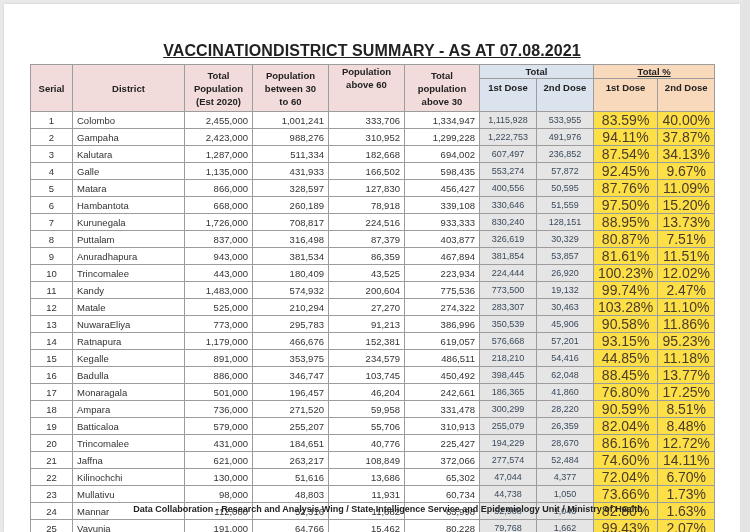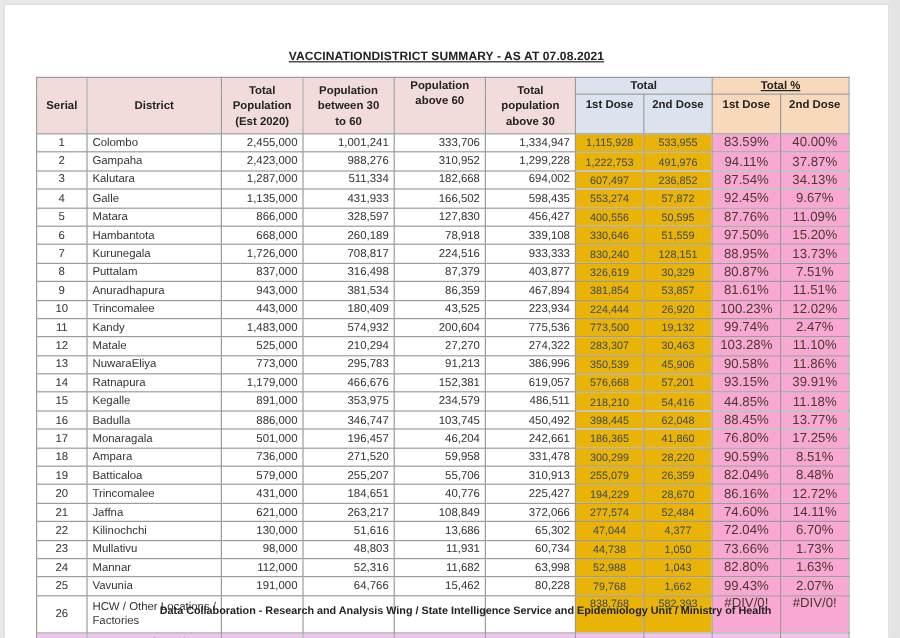--- a/index.html
+++ b/index.html
@@ -12,21 +12,21 @@
   .page {
     position:absolute; left:4px; top:4px; width:736px; height:528px;
     background:#ffffff;
     box-shadow: 0 0 2px rgba(0,0,0,0.15);
   }
   .right-strip {
     position:absolute; right:0; top:0; width:8px; height:532px; background:#e4e4e4;
   }
   .title {
     position:absolute; left:0; width:736px; top:38px;
-    text-align:center; font-weight:bold; font-size:10px; color:#222;
+    text-align:center; font-weight:bold; font-size:16px; color:#222;
     text-decoration:underline; letter-spacing:0.1px;
   }
   table.summary {
     position:absolute; left:26px; top:60px;
     border-collapse:collapse;
     font-size:9.5px; color:#333;
     table-layout:fixed;
   }
   table.summary td, table.summary th {
     border:1px solid #9c9c9c;
@@ -34,22 +34,22 @@
     height:14.4px;
     white-space:nowrap;
     overflow:hidden;
   }
   th { font-weight:bold; color:#222; font-size:9.5px; line-height:13px; }
   th.pink { background:#f2dcdb; }
   th.blue { background:#dbe3ee; }
   th.orange { background:#f9d9bc; }
   td.num { text-align:right; }
   td.ctr { text-align:center; }
-  td.blue { background:#eab308; text-align:center; font-size:9px; color:#3a4a5c; }
-  td.orange { background:#f9a8d4; text-align:center; font-size:11px; color:#4a3a2a;margin-left:48px; }
+  td.blue { background:#e5e5e5; text-align:center; font-size:9px; color:#3a4a5c; }
+  td.orange { background:#fde047; text-align:center; font-size:14px; color:#4a3a2a;margin-left:48px; }
   tr.total td { background:#f0c6f0; font-weight:bold; color:#222; height:15px; }
   tr.hcw td { height:30px; line-height:12px; }
   .footer {
     position:absolute; left:16px; width:736px; top:500px;
     text-align:center; font-weight:bold; font-size:9px; color:#222;
   }
 </style>
 </head>
 <body>
 
@@ -262,21 +262,21 @@
         <tr>
           <td class="ctr">14</td>
           <td>Ratnapura</td>
           <td class="num">1,179,000</td>
           <td class="num">466,676</td>
           <td class="num">152,381</td>
           <td class="num">619,057</td>
           <td class="blue">576,668</td>
           <td class="blue">57,201</td>
           <td class="orange">93.15%</td>
-          <td class="orange">39.91%</td>
+          <td class="orange">95.23%</td>
         </tr>
         <tr>
           <td class="ctr">15</td>
           <td>Kegalle</td>
           <td class="num">891,000</td>
           <td class="num">353,975</td>
           <td class="num">234,579</td>
           <td class="num">486,511</td>
           <td class="blue">218,210</td>
           <td class="blue">54,416</td>

